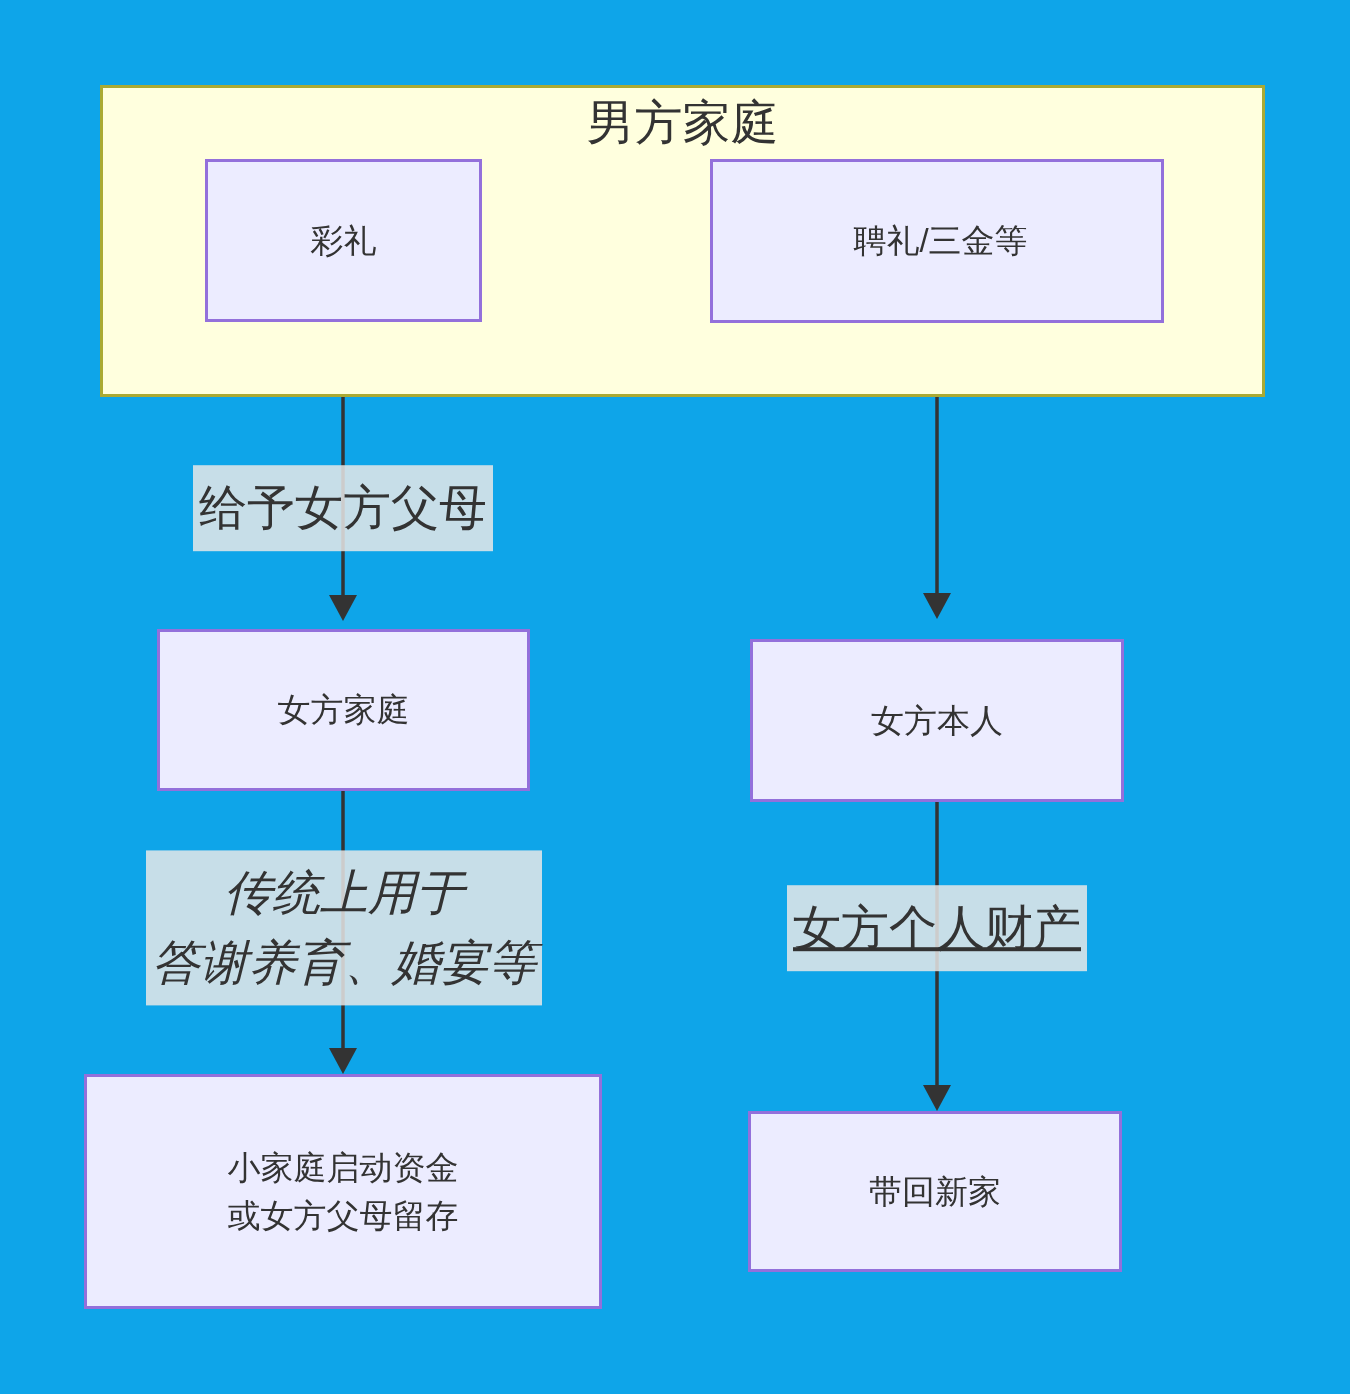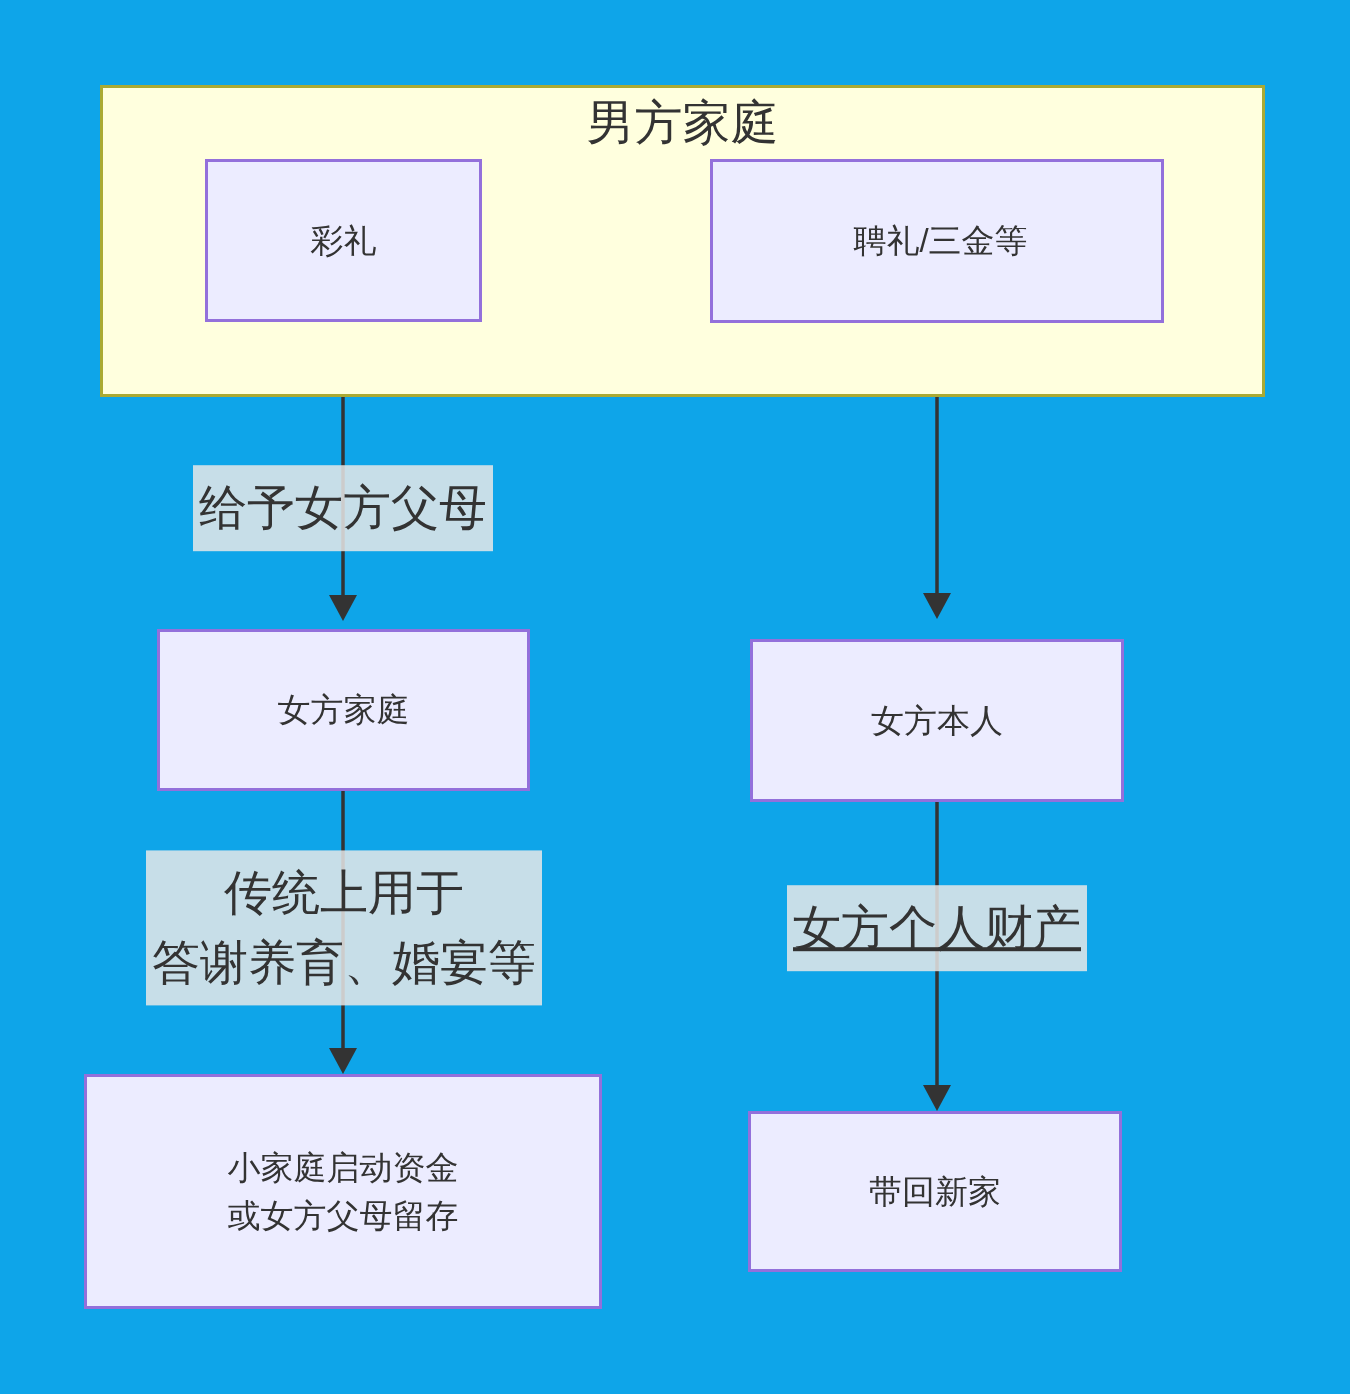--- a/index.html
+++ b/index.html
@@ -59,21 +59,21 @@
     background: rgba(232, 232, 232, 0.85);
     font-size: 48px;
     line-height: 1.45;
     text-align: center;
     padding: 8px 6px;
     color: #333333;
     white-space: nowrap;
   }
   .edge-label-1 { left: 343px; top: 508px; }
   .edge-label-2 { left: 937px; top: 508px; }
-  .edge-label-3 { left: 344px; top: 928px; }
+  .edge-label-3 { left: 344px; top: 928px; font-style: italic; }
   .edge-label-4 { left: 937px; top: 928px; text-decoration: underline; }
 </style>
 </head>
 <body>
 
 <div class="stage">
 
   <svg class="edges-layer" width="1350" height="1394" viewBox="0 0 1350 1394">
     <g>
       <line x1="343" y1="322" x2="343" y2="598" stroke="#333333" stroke-width="3.5"></line>

